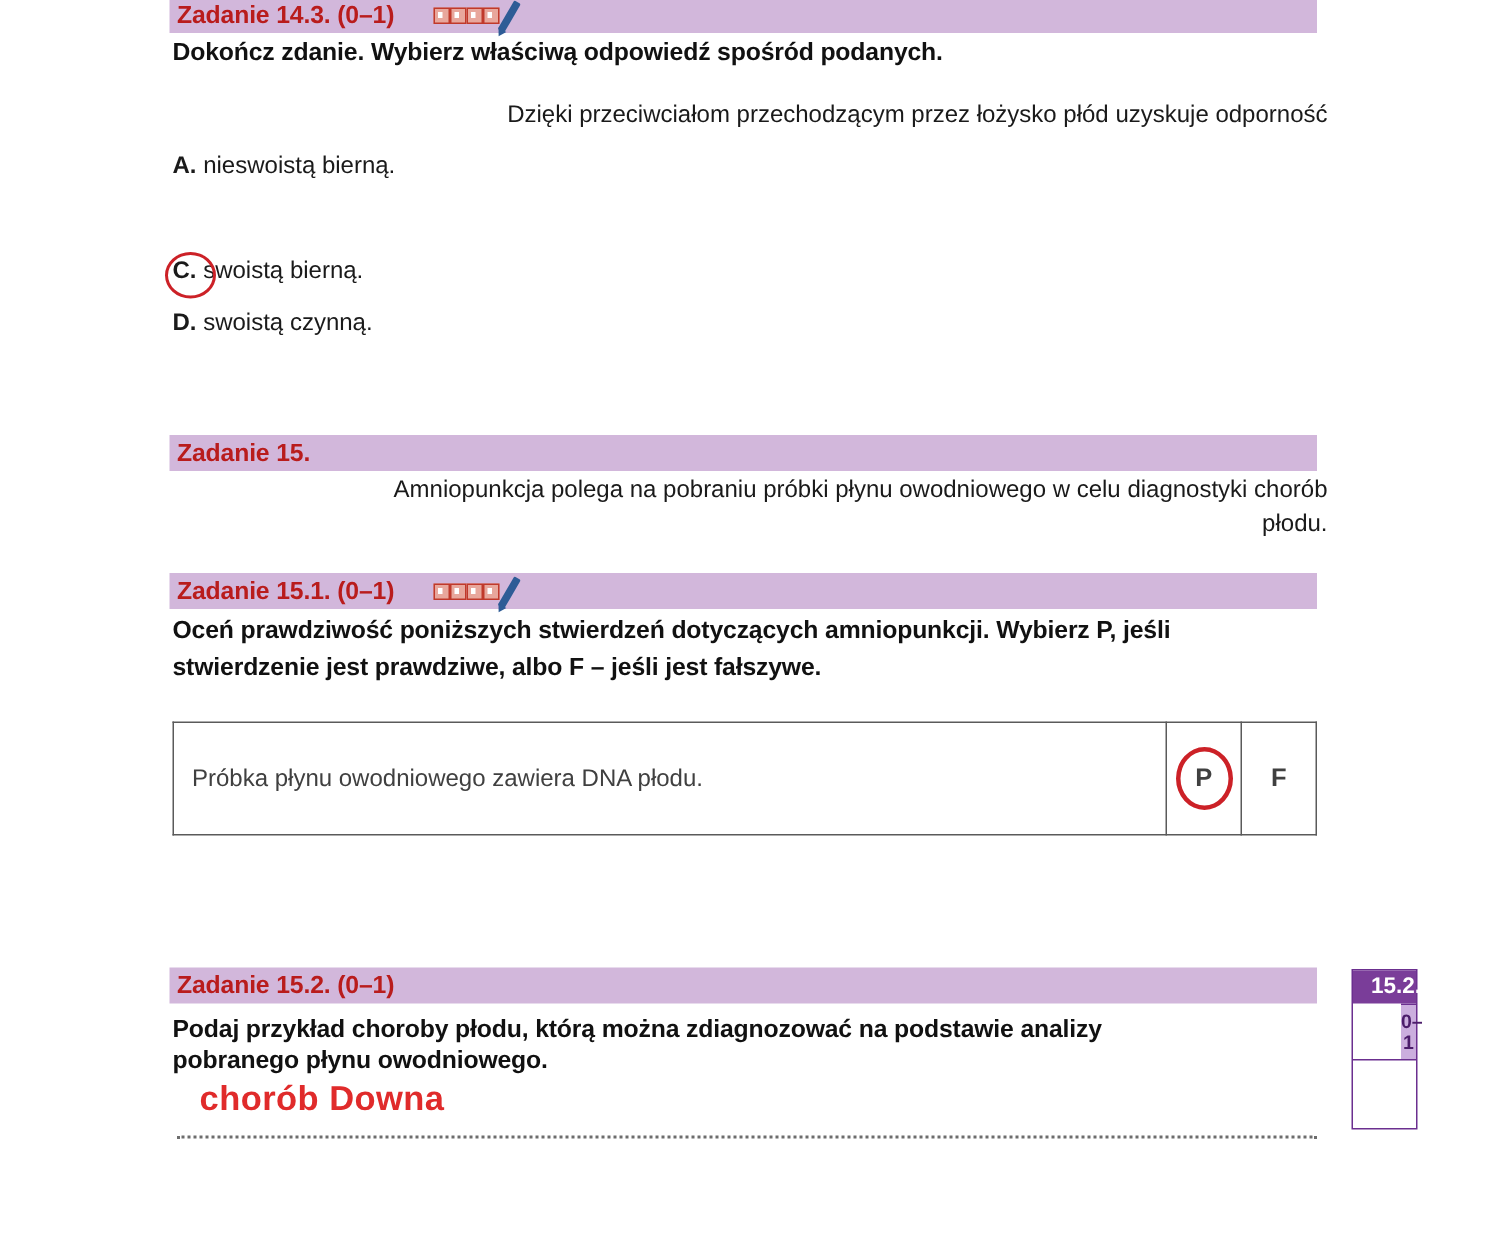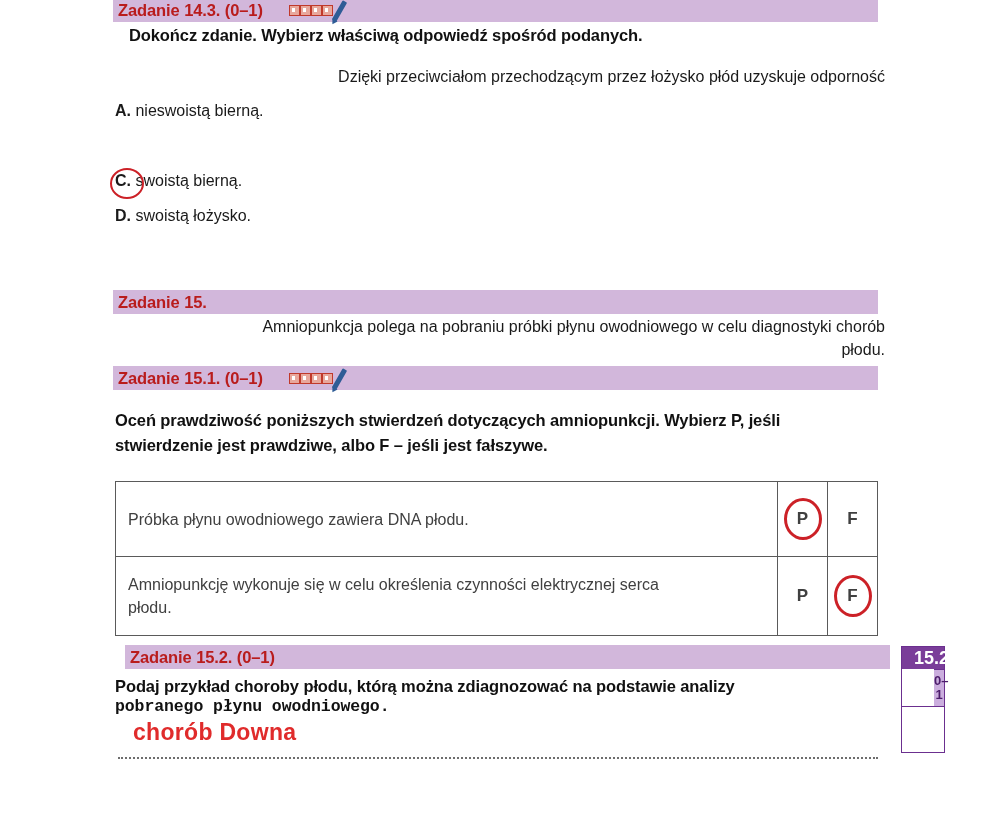--- a/index.html
+++ b/index.html
@@ -193,21 +193,21 @@
     position: absolute;
     left: 901px;
     width: 44px;
     border: 1.6px solid #6b2f8f;
     box-sizing: border-box;
   }
   .score-box .sb-id {
     background: #7a3d99;
     color: #ffffff;
     font-weight: bold;
-    font-size: 18px;
+    font-size: 15px;
     text-align: center;
     padding: 4px 0 4px 12px;
     line-height: 14px;
   }
   .score-box .sb-range {
     background: #cbaede;
     color: #4c1d6b;
     font-weight: bold;
     font-size: 13px;
     text-align: center;
@@ -233,49 +233,49 @@
       <span class="boxes">
           <i></i>
           <i></i>
           <i></i>
           <i></i>
         </span>
       <span class="pen"></span>
     </span>
   </div>
 
-  <div class="bold-line" style="left:115px; top:24px; width:770px;margin-left:14px;">Dokończ zdanie. Wybierz właściwą odpowiedź spośród podanych.</div>
+  <div class="bold-line" style="left:115px; top:24px; width:770px;">Dokończ zdanie. Wybierz właściwą odpowiedź spośród podanych.</div>
 
   <div class="plain-line" style="left:115px; top:66px; width:770px;">Dzięki przeciwciałom przechodzącym przez łożysko płód uzyskuje odporność</div>
 
   <div class="option-line" style="left:115px; top:100px;">
     <span class="opt-letter">A.</span>
     <span>nieswoistą bierną.</span>
   </div>
 
 
   <div class="option-line" style="left:115px; top:170px;">
     <span class="opt-letter">C.</span>
     <span>swoistą bierną.</span>
   </div>
   <div class="circle-mark" style="left:110px; top:168px; width:30px; height:27px;"></div>
 
   <div class="option-line" style="left:115px; top:205px;">
     <span class="opt-letter">D.</span>
-    <span>swoistą łożysko.</span>
+    <span>swoistą czynną.</span>
   </div>
 
   <div class="task-banner" style="top:290px;">
     <span class="task-label">Zadanie 15.</span>
   </div>
 
   <div class="plain-line" style="left:115px; top:316px; width:770px;">Amniopunkcja polega na pobraniu próbki płynu owodniowego w celu diagnostyki chorób</div>
   <div class="plain-line" style="left:115px; top:339px; width:770px;">płodu.</div>
 
-  <div class="task-banner" style="top:366px;">
+  <div class="task-banner" style="top:382px;">
     <span class="task-label">Zadanie 15.1. (0–1)</span>
     <span class="edit-icon">
       <span class="boxes">
           <i></i>
           <i></i>
           <i></i>
           <i></i>
         </span>
       <span class="pen"></span>
     </span>
@@ -289,42 +289,29 @@
         <tr class="r1">
       <td class="stmt">Próbka płynu owodniowego zawiera DNA płodu.</td>
       <td class="mark">
         <span class="ring"></span>
         <span class="glyph">P</span>
       </td>
       <td class="mark">
         <span class="glyph">F</span>
       </td>
     </tr>
-    <tr class="r2">
-      <td class="stmt">
-        <div>Amniopunkcję wykonuje się w celu określenia czynności elektrycznej serca</div>
-        <div>płodu.</div>
-      </td>
-      <td class="mark">
-        <span class="glyph">P</span>
-      </td>
-      <td class="mark">
-        <span class="ring"></span>
-        <span class="glyph">F</span>
-      </td>
-    </tr>
   </tbody>
     </table>
 
-  <div class="task-banner" style="top:645px;margin-left:12px;">
+  <div class="task-banner" style="top:645px;">
     <span class="task-label">Zadanie 15.2. (0–1)</span>
   </div>
 
   <div class="bold-line" style="left:115px; top:675px; width:775px;">Podaj przykład choroby płodu, którą można zdiagnozować na podstawie analizy</div>
-  <div class="bold-line" style="left:115px; top:696px; width:775px;font-family:Liberation Mono, monospace;">pobranego płynu owodniowego.</div>
+  <div class="bold-line" style="left:115px; top:696px; width:775px;">pobranego płynu owodniowego.</div>
 
   <div class="handwritten" style="left:133px; top:719px;">chorób Downa</div>
 
   <div class="dotted-rule" style="top:757px;"></div>
 
   <div class="score-box" style="top:646px;">
     <div class="sb-id">15.2.</div>
     <div class="sb-range">0–1</div>
     <div class="sb-blank"></div>
   </div>

